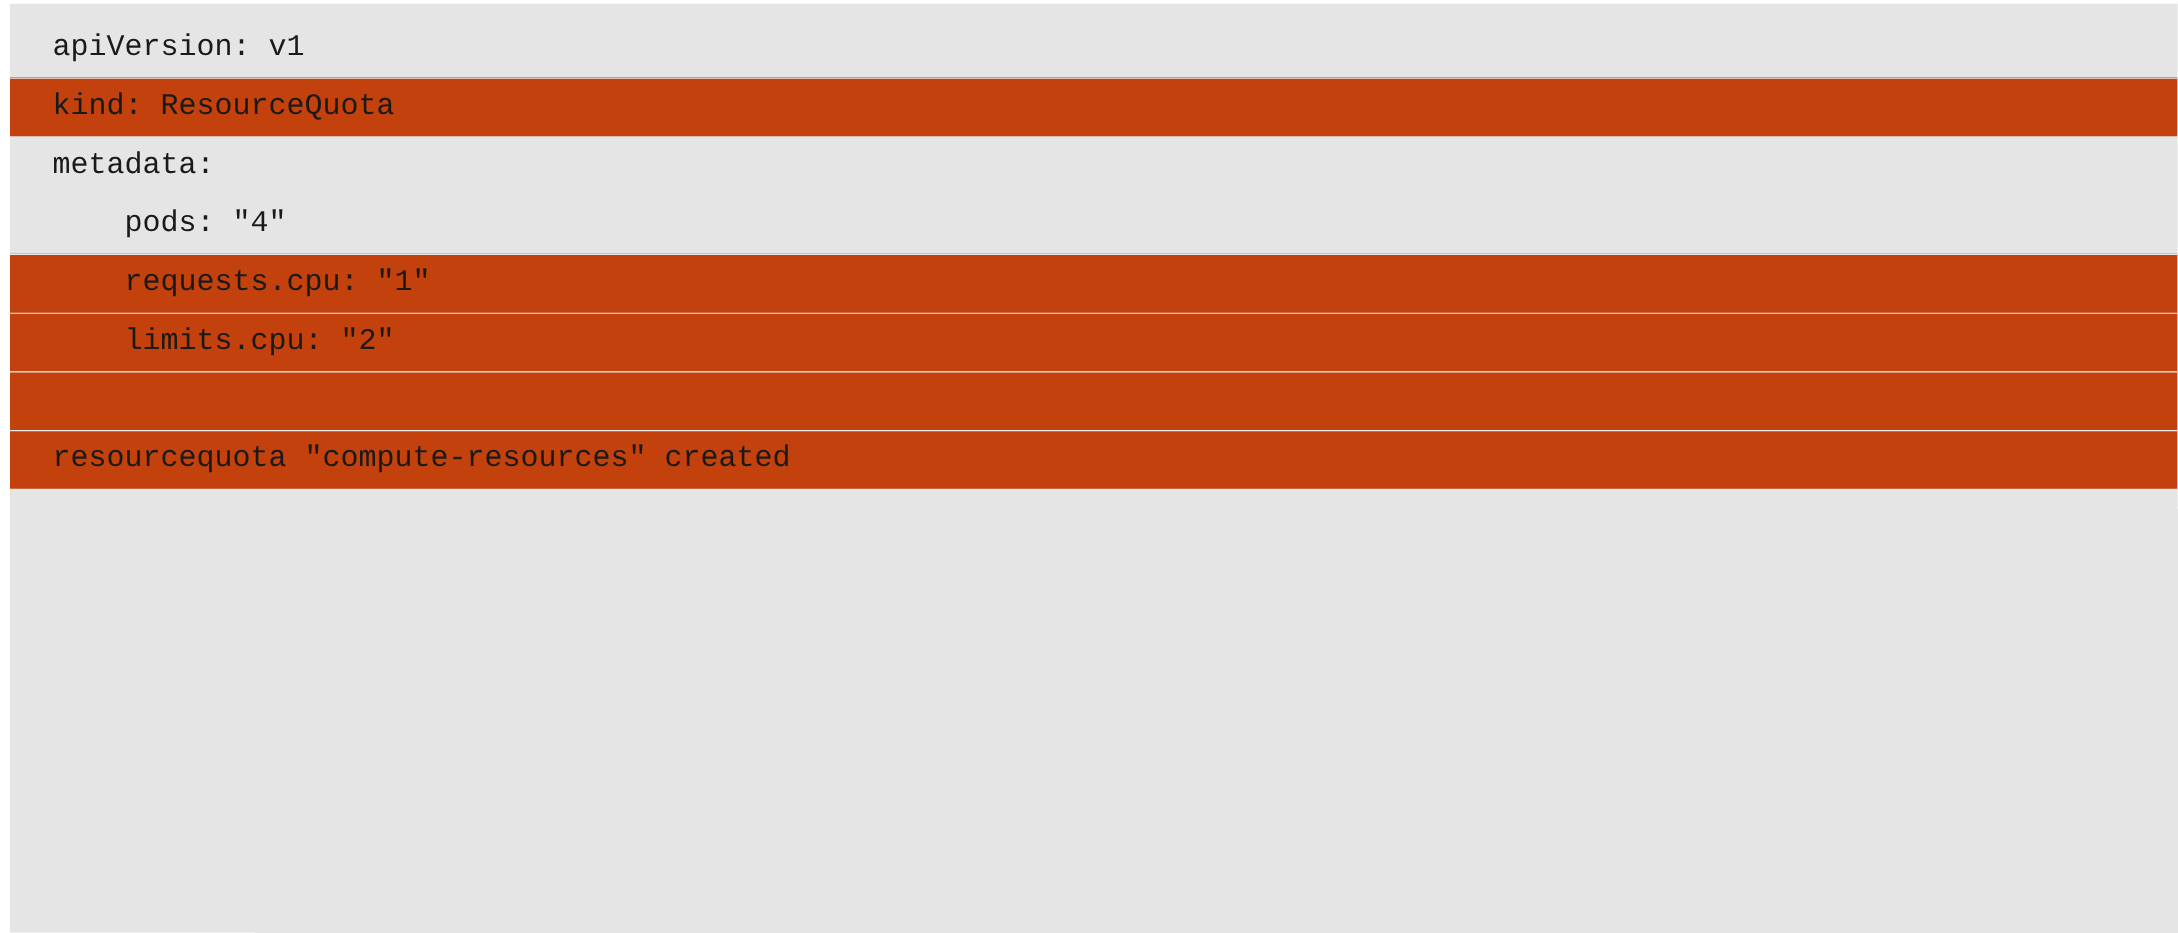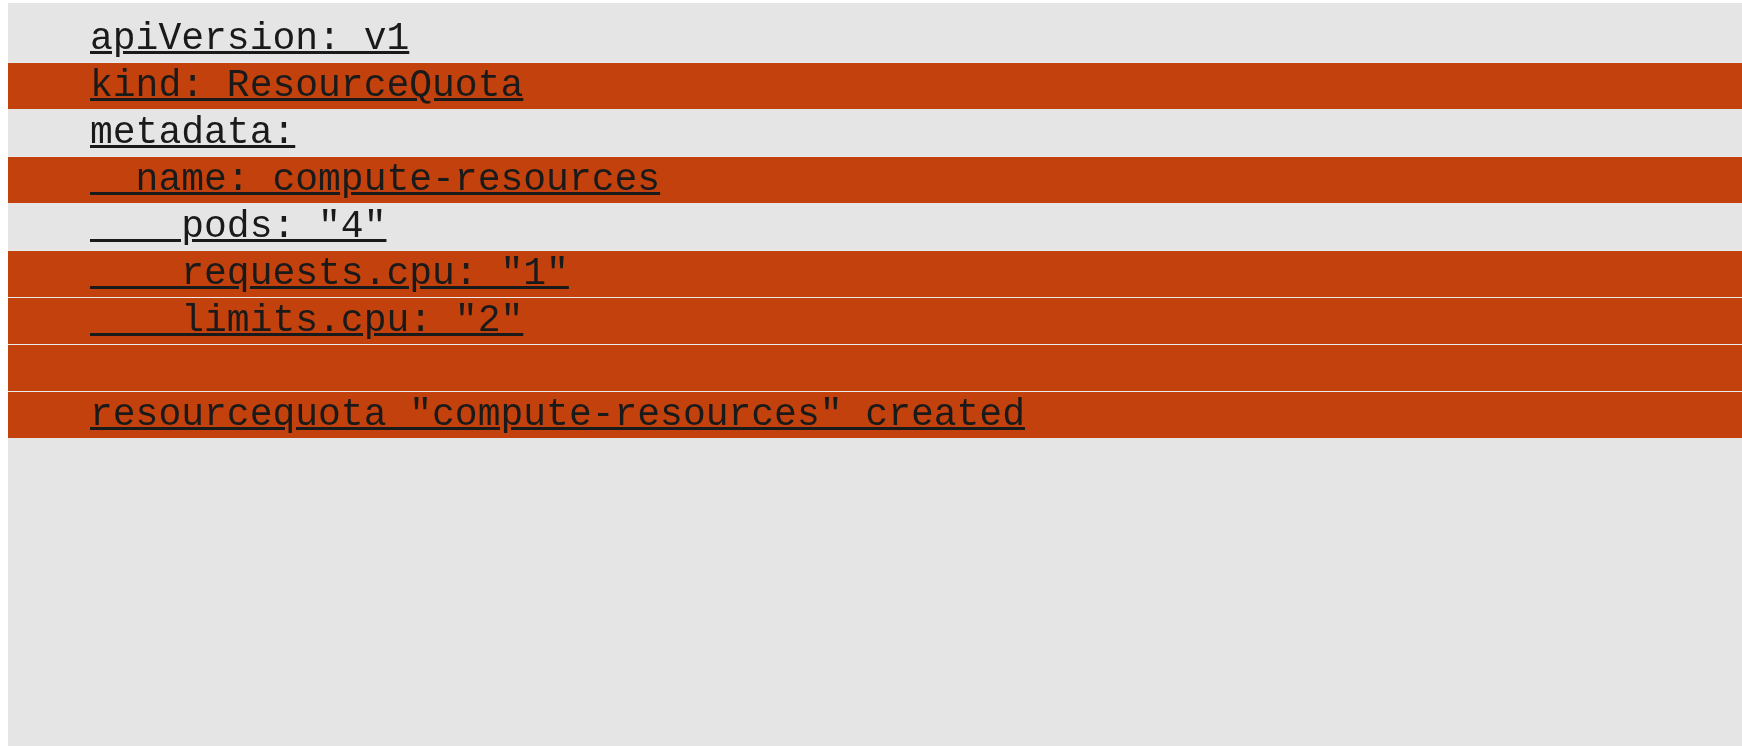--- a/index.html
+++ b/index.html
@@ -32,27 +32,26 @@
     bottom: 0;
     background: #e5e5e5;
     overflow: hidden;
   }
 
   
   .code-line {
     position: relative;
     height: 47px;
     line-height: 47px;
-    padding-left: 82px;
-    font-size: 38px;
+    padding-left: 34px;
+    font-size: 24px;
     letter-spacing: 0px;
     color: #1a1a1a;
     white-space: pre;
     font-family: "Liberation Mono", "DejaVu Sans Mono", monospace;
-    text-decoration: underline;
   }
   .code-line.band {
     background: #c2410c;
     box-shadow: inset 0 1px 0 #ececec;
   }
   .code-line.blank {
     color: transparent;
   }
 
   
@@ -62,21 +61,20 @@
 </style>
 </head>
 <body>
 
 <div id="page">
   <div id="code-block">
     <div id="code-lines">
         <div class="code-line">apiVersion: v1</div>
         <div class="code-line band">kind: ResourceQuota</div>
         <div class="code-line">metadata:</div>
-        <div class="code-line band">  name: compute-resources</div>
         <div class="code-line">    pods: "4"</div>
         <div class="code-line band">    requests.cpu: "1"</div>
         <div class="code-line band">    limits.cpu: "2"</div>
         <div class="code-line band blank"></div>
         <div class="code-line band">resourcequota "compute-resources" created</div>
       </div>
   </div>
 </div>
 
 </body></html>

